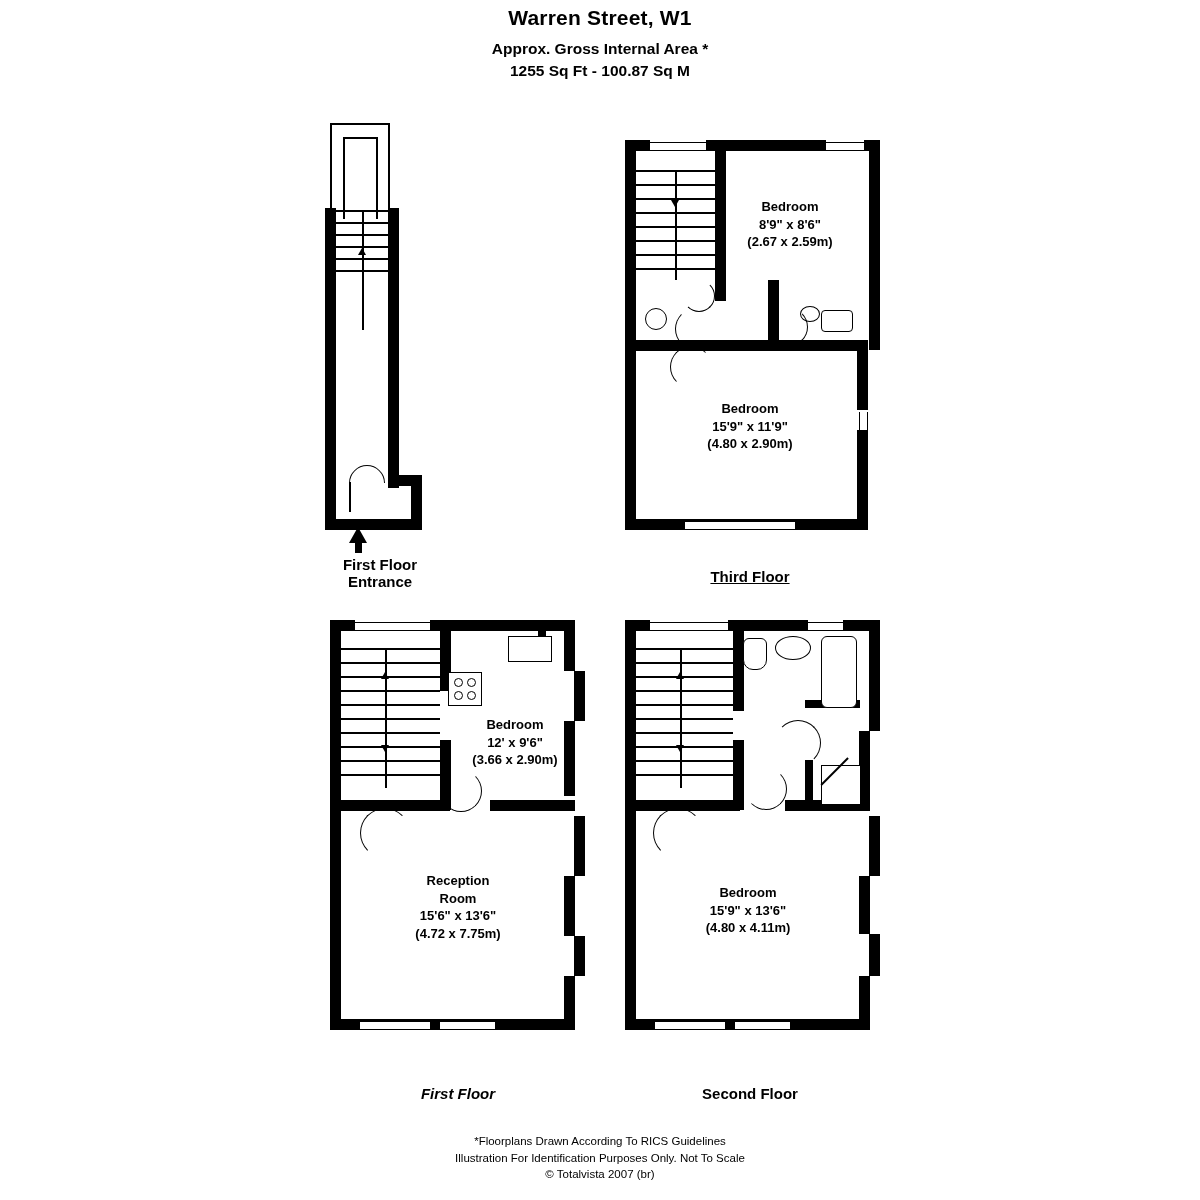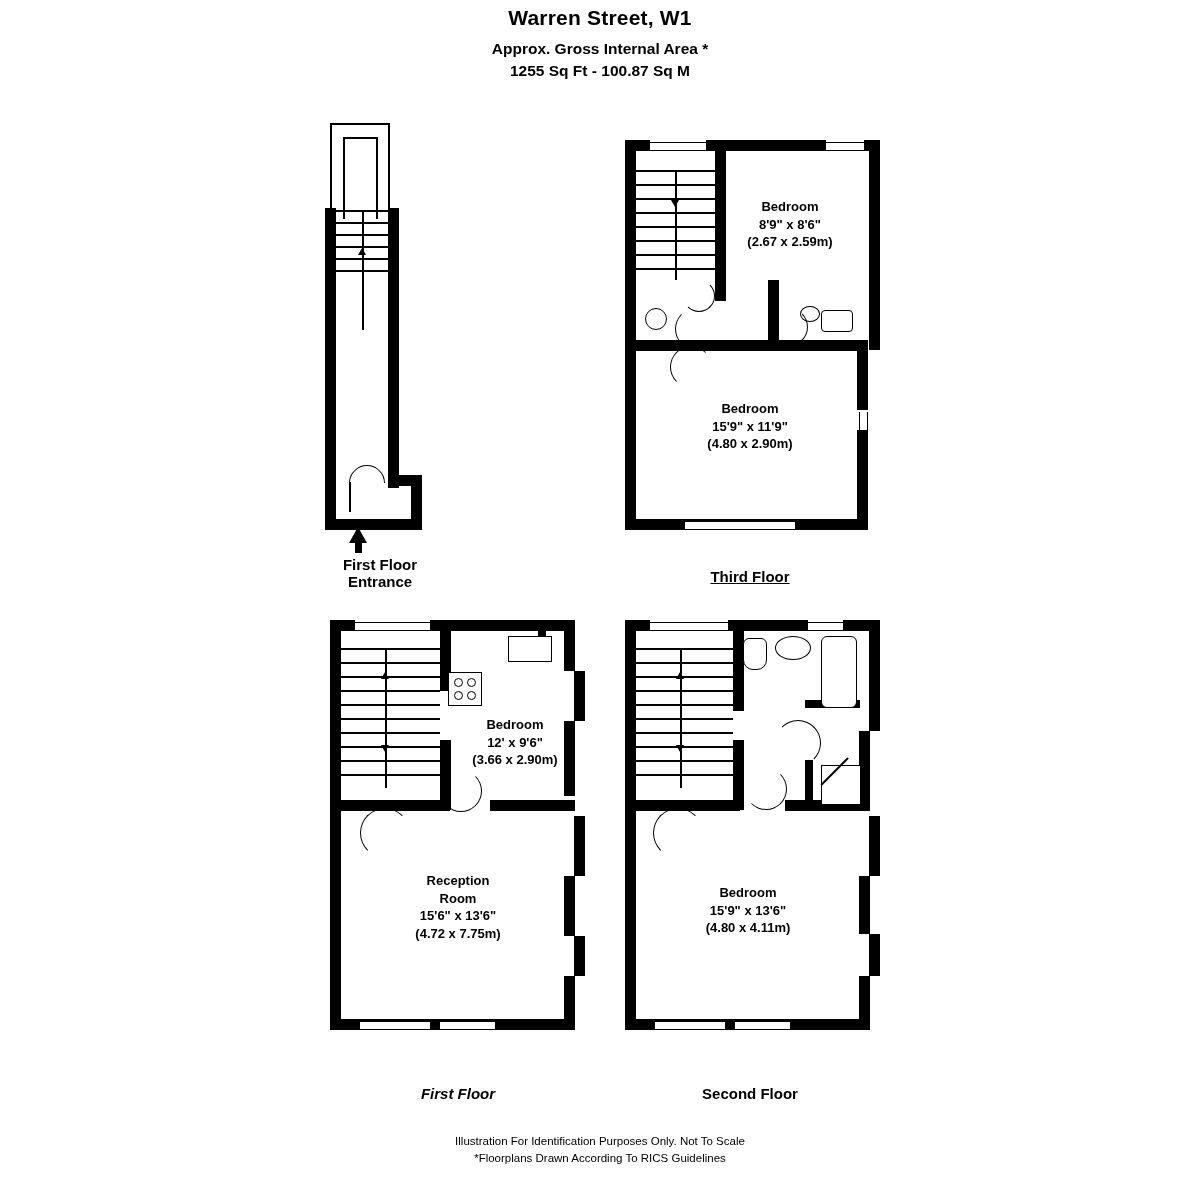--- a/index.html
+++ b/index.html
@@ -286,15 +286,16 @@
 <div class="room-label" style="left:638px;top:884px;">
   <span class="nm">Bedroom</span>
   <span class="d1">15'9" x 13'6"</span>
   <span class="d2">(4.80 x 4.11m)</span>
 </div>
 <div class="floor-label" style="left:600px;top:1085px;">
   <span>Second Floor</span>
 </div>
 
 <div class="footer" style="top:1133px;">
+  <div>*Floorplans Drawn According To RICS Guidelines</div>
   <div>Illustration For Identification Purposes Only. Not To Scale</div>
-  <div>*Floorplans Drawn According To RICS Guidelines</div>
+  <div>© Totalvista 2007 (br)</div>
 </div>
 
 </body></html>

